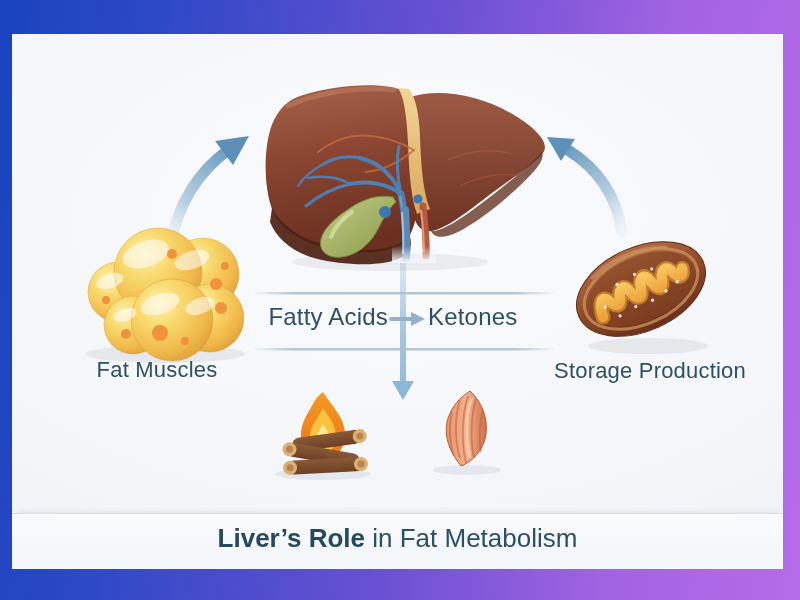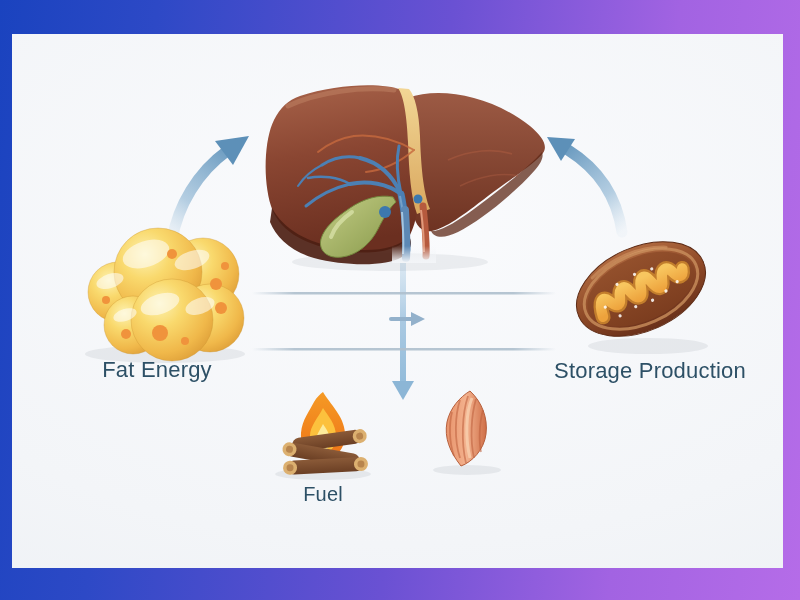--- a/index.html
+++ b/index.html
@@ -263,17 +263,23 @@
         <path d="M 460 400 C 455 415 454 440 460 458"></path>
         <path d="M 468 396 C 462 414 461 442 466 463"></path>
         <path d="M 476 399 C 471 416 470 440 474 458"></path>
         <path d="M 483 410 C 479 424 479 442 481 452"></path>
         <path d="M 452 412 C 449 424 449 442 454 456"></path>
       </g>
       <path d="M 472 398 C 466 412 465 438 470 458" fill="none" stroke="#f8cfae" stroke-width="3" opacity="0.8"></path>
     </g>
   </svg>
 
-  <div class="lbl lbl-fat-storage">Fat Energy</div>
+  <div class="lbl lbl-fatty">Fatty Acids</div>
+  <div class="lbl lbl-ketones">Ketones</div>
+  <div class="lbl lbl-fat-storage">Fat Muscles</div>
   <div class="lbl lbl-energy">Storage Production</div>
-  <div class="lbl lbl-fuel">Fuel</div>
-
+
+  <div class="title-strip">
+    <div class="title">
+      <span class="em">Liver’s Role</span><span> in Fat Metabolism</span>
+    </div>
+  </div>
 </div>
 
 </body></html>

